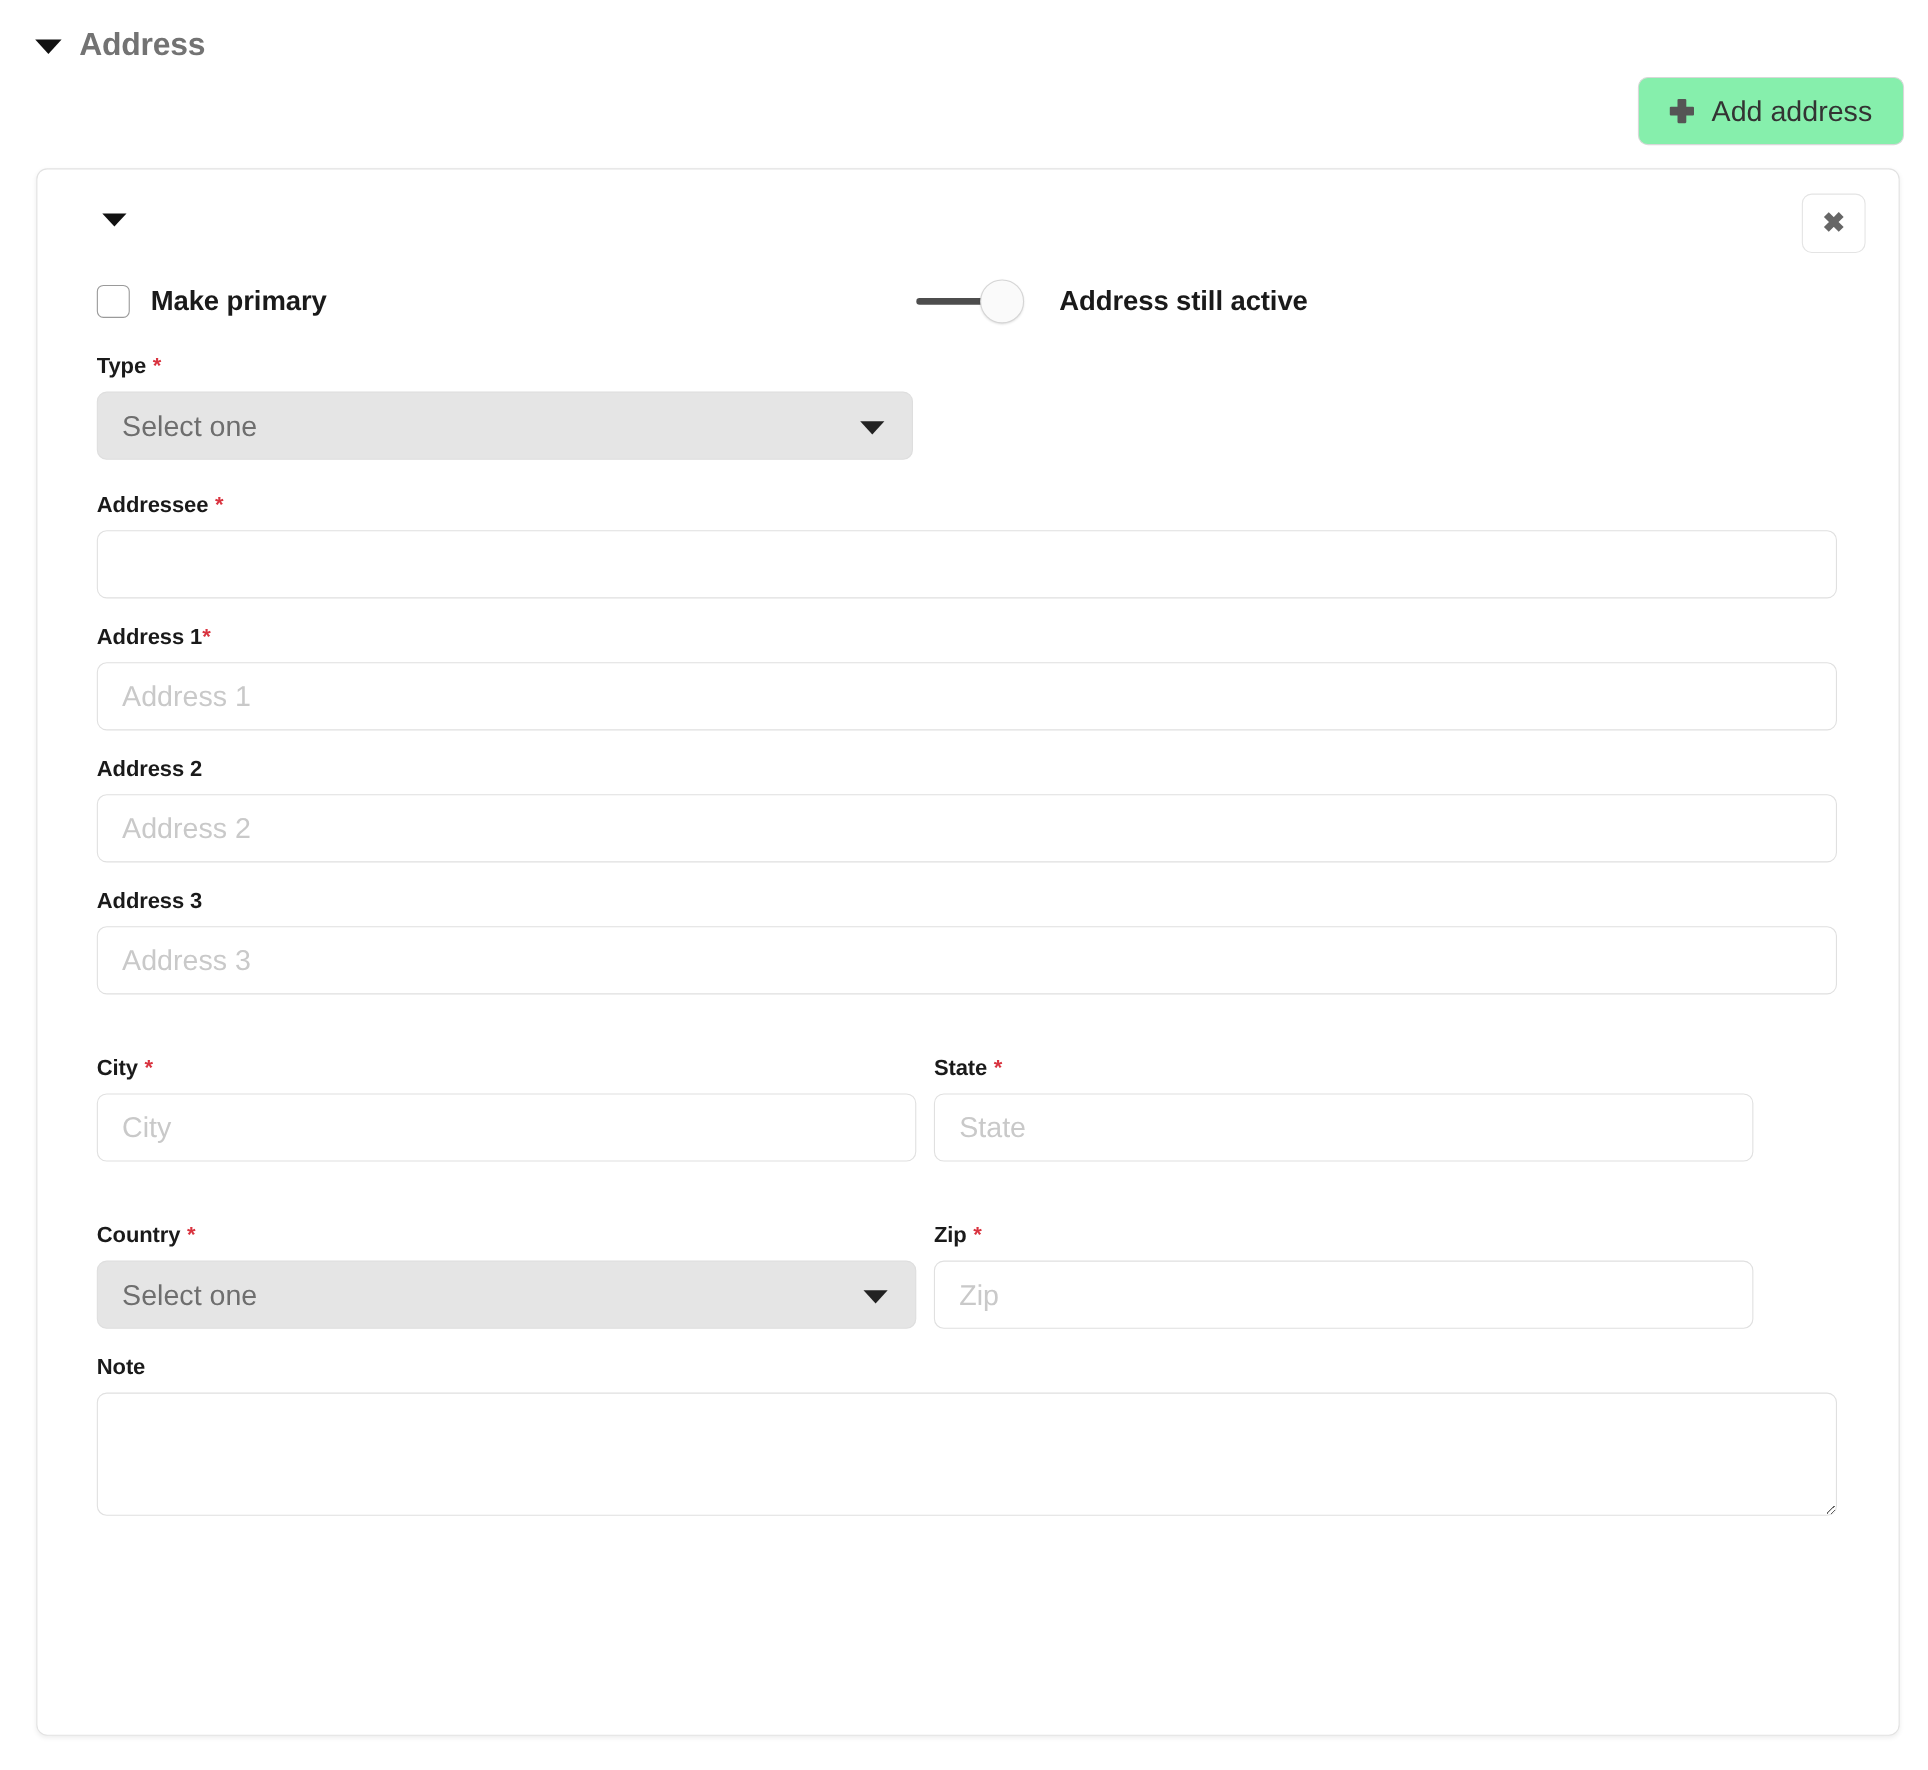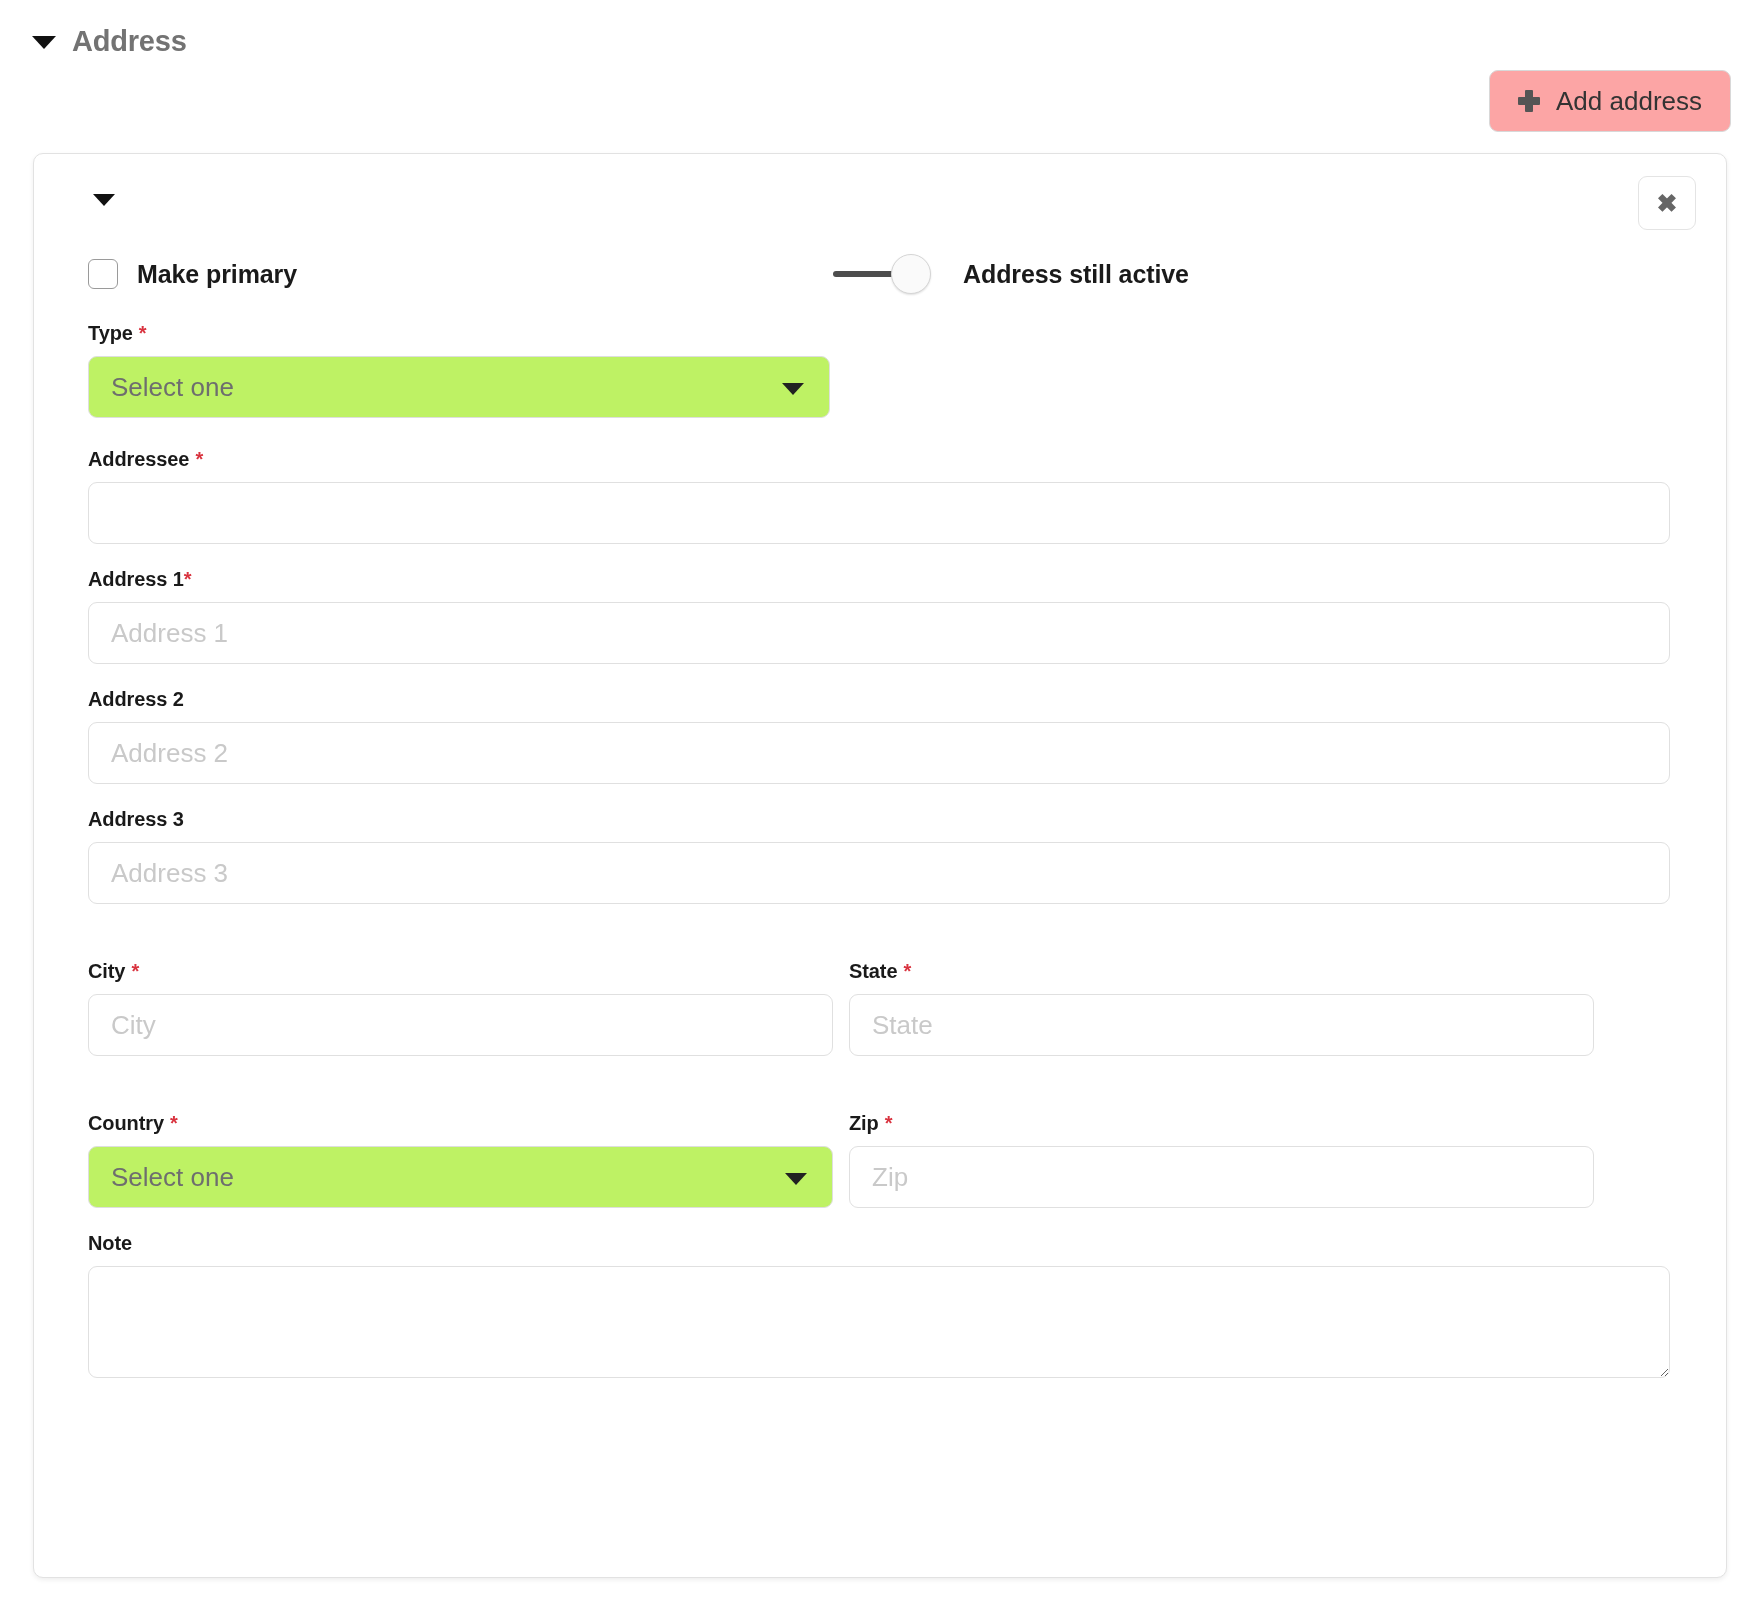--- a/index.html
+++ b/index.html
@@ -43,21 +43,21 @@
   
   .addbtn-row {
     display: flex;
     justify-content: flex-end;
     padding: 14px 22px 0 0;
   }
   .add-btn {
     display: inline-flex;
     align-items: center;
     gap: 16px;
-    background: #fca5a5;
+    background: #86efac;
     border: 1.5px solid #d8d8d8;
     border-radius: 9px;
     padding: 0 28px;
     height: 62px;
     font-size: 26px;
     color: #333333;
     font-family: inherit;
     cursor: pointer;
   }
   .plus-icon {
@@ -191,21 +191,21 @@
     outline: none;
   }
   .control::placeholder { color: #c9c9c9; }
 
   .select-wrap { position: relative; width: 100%; }
   .select-box {
     width: 100%;
     height: 62px;
     border: 1.5px solid #dedede;
     border-radius: 9px;
-    background: #bef264;
+    background: #e5e5e5;
     display: flex;
     align-items: center;
     padding: 0 22px;
     font-size: 26px;
     color: #6e6e6e;
     cursor: pointer;
   }
   .select-caret {
     position: absolute;
     right: 26px; top: 50%;

